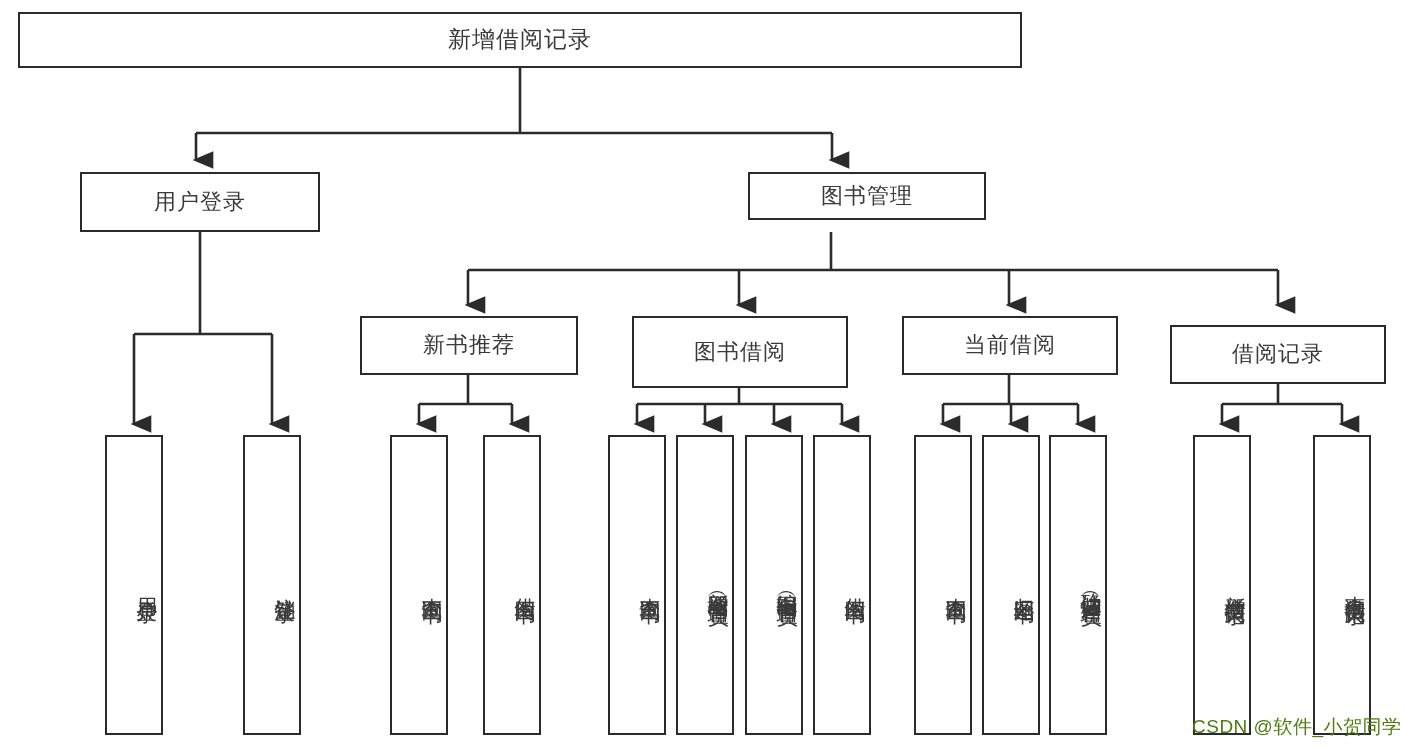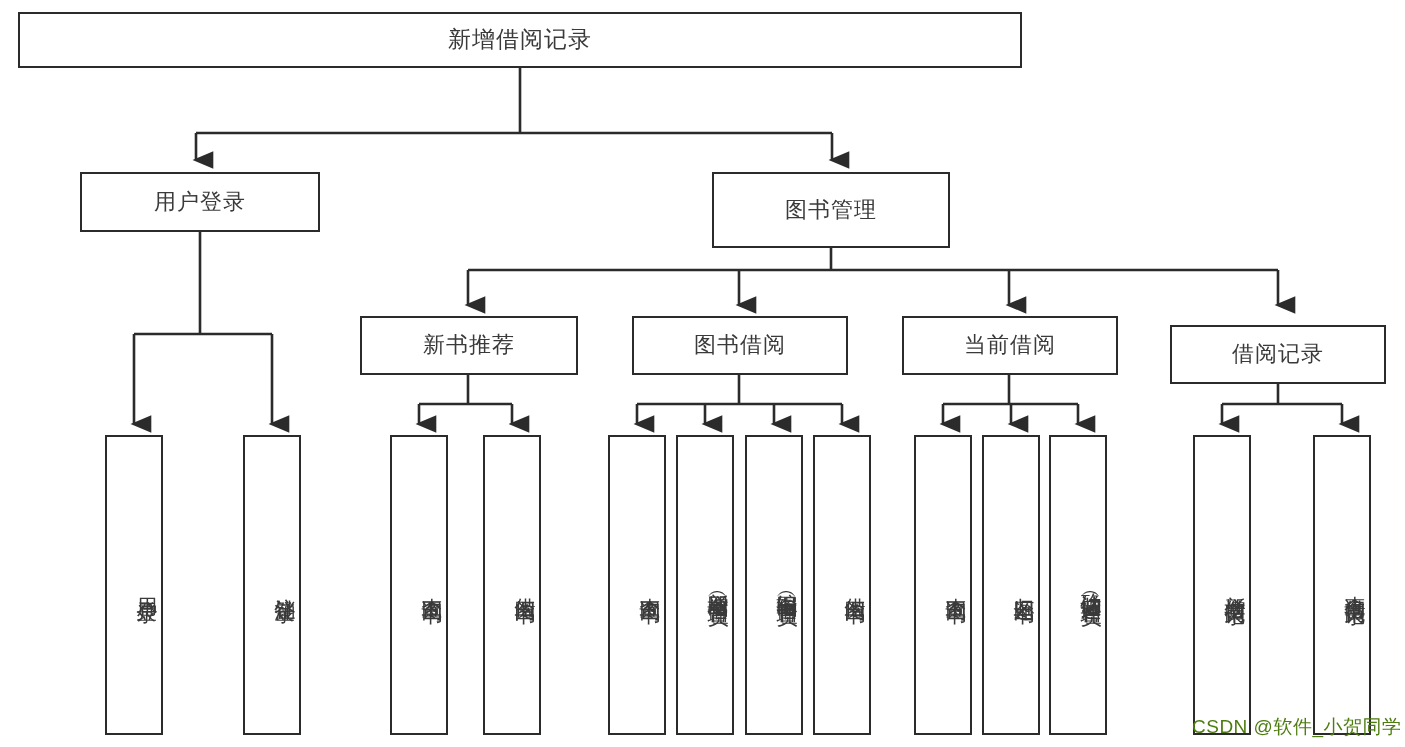--- a/index.html
+++ b/index.html
@@ -126,28 +126,28 @@
     </g>
   </svg>
 
   <div class="node horizontal root" style="left:18px; top:12px; width:1004px; height:56px;">
     <span class="label">新增借阅记录</span>
   </div>
 
   <div class="node horizontal" style="left:80px; top:172px; width:240px; height:60px;">
     <span class="label">用户登录</span>
   </div>
-  <div class="node horizontal" style="left:712px; top:172px; width:238px; height:76px;">
+  <div class="node horizontal" style="left:748px; top:172px; width:238px; height:48px;">
     <span class="label">图书管理</span>
   </div>
 
   <div class="node horizontal" style="left:360px; top:316px; width:218px; height:59px;">
     <span class="label">新书推荐</span>
   </div>
-  <div class="node horizontal" style="left:632px; top:316px; width:216px; height:59px;">
+  <div class="node horizontal" style="left:632px; top:316px; width:216px; height:72px;">
     <span class="label">图书借阅</span>
   </div>
   <div class="node horizontal" style="left:902px; top:316px; width:216px; height:59px;">
     <span class="label">当前借阅</span>
   </div>
   <div class="node horizontal" style="left:1170px; top:316px; width:216px; height:59px;margin-top:9px;">
     <span class="label">借阅记录</span>
   </div>
 
   <div class="node vertical" style="left:105px; top:435px; width:58px; height:300px;">

